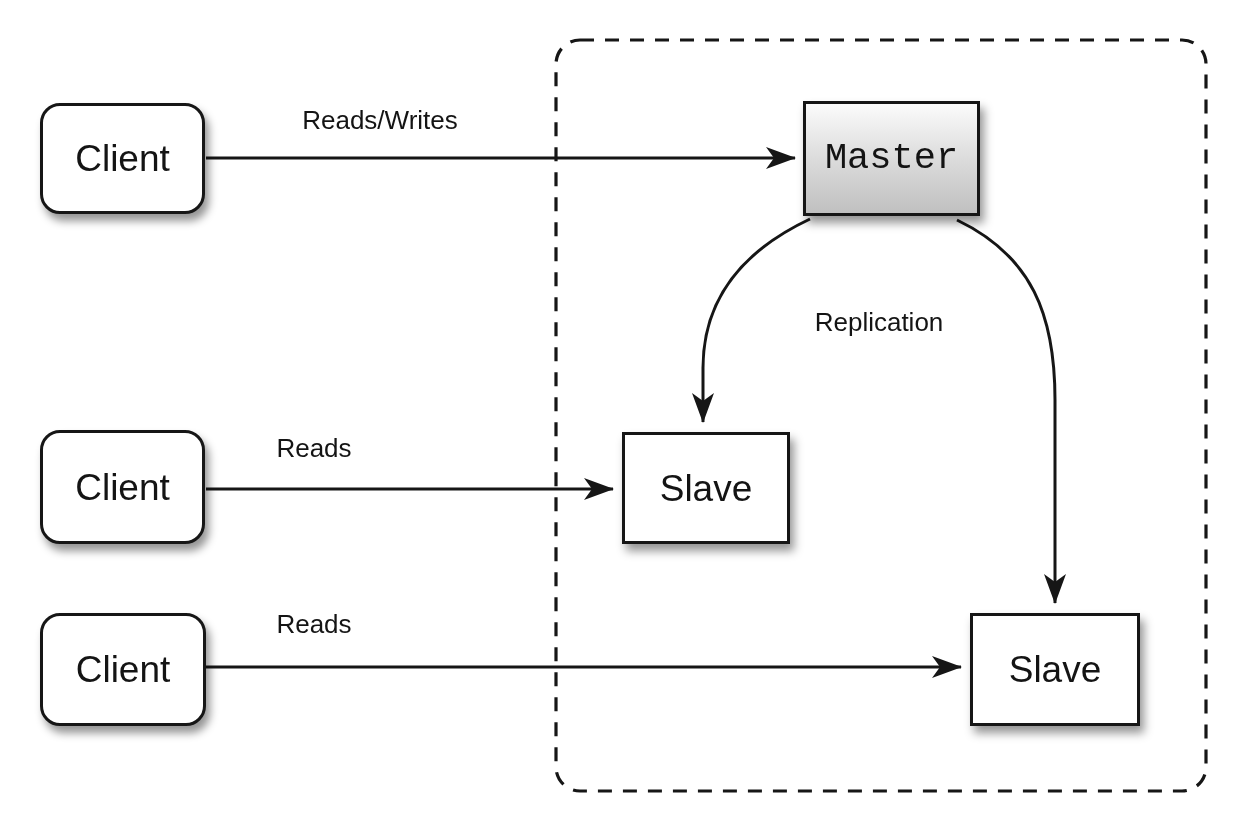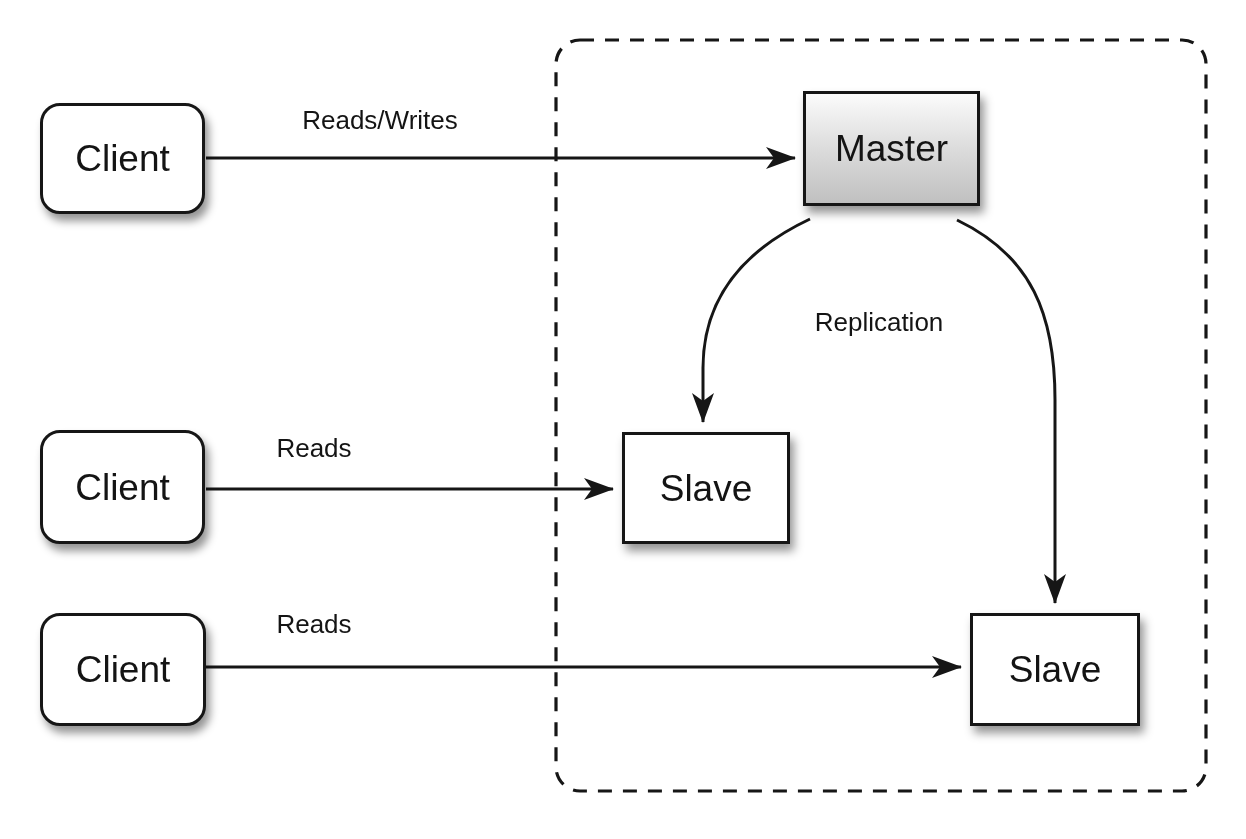--- a/index.html
+++ b/index.html
@@ -95,21 +95,21 @@
   </div>
 
   <div class="node client" style="left:40px; top:430px; width:165px; height:114px;">
     <span>Client</span>
   </div>
 
   <div class="node client" style="left:40px; top:613px; width:166px; height:113px;">
     <span>Client</span>
   </div>
 
-  <div class="node master" style="left:803px; top:91px; width:177px; height:115px;">
+  <div class="node master" style="left:803px; top:101px; width:177px; height:115px;font-family:Liberation Mono, monospace;">
     <span>Master</span>
   </div>
 
   <div class="node slave" style="left:622px; top:432px; width:168px; height:112px;">
     <span>Slave</span>
   </div>
 
   <div class="node slave" style="left:970px; top:613px; width:170px; height:113px;">
     <span>Slave</span>
   </div>

